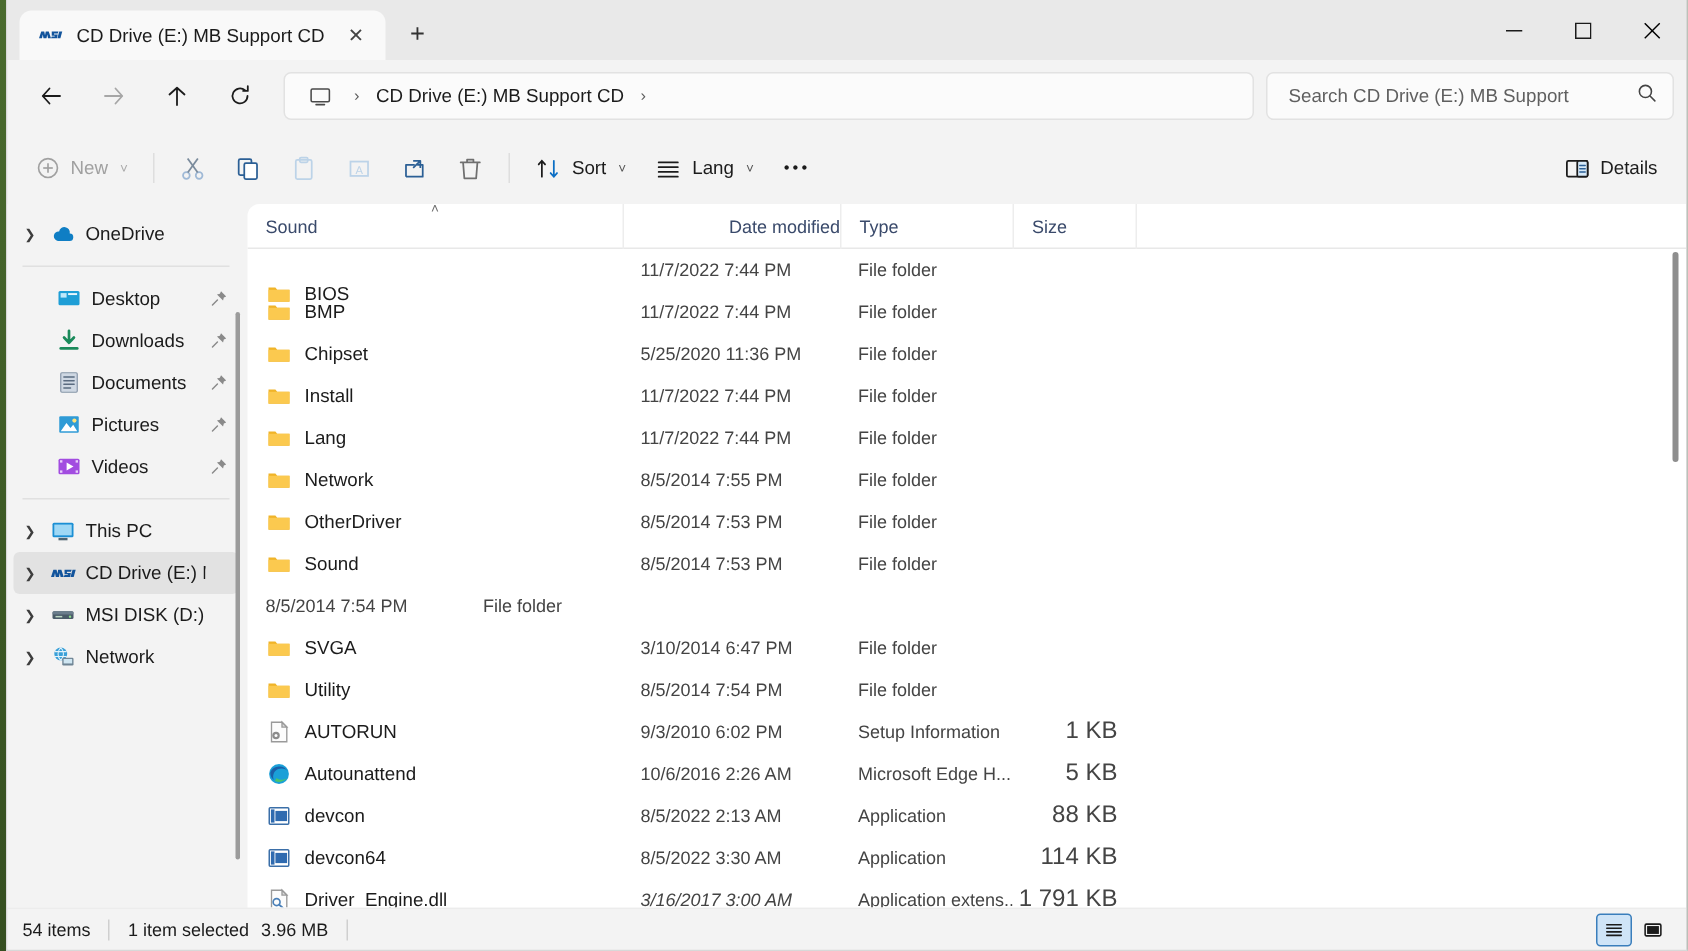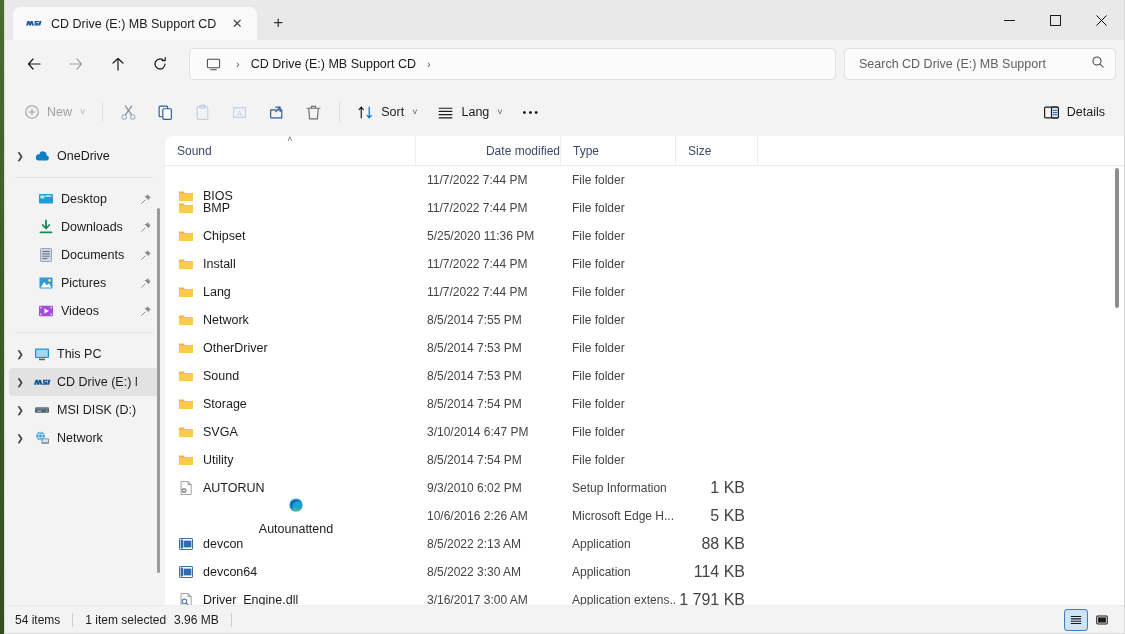--- a/index.html
+++ b/index.html
@@ -624,29 +624,20 @@
                   <path d="M1 5.2 h14 v7.8 H1 Z" fill="#fbc94f"></path>
                 </svg>
               </span>
               <span>Sound</span>
             </div>
             <div class="cell-date" style="width: 145px;">8/5/2014 7:53 PM</div>
             <div class="cell-type" style="width: 115px;">File folder</div>
             <div class="cell-size" style="width: 82px;"></div>
           </div>
           <div class="row">
-            <div class="cell-name" style="width: 250px;">
-              <span class="fi">
-                <svg width="16" height="16" viewBox="0 0 16 16">
-                  <path d="M1 3.6 h4.6 l1.2 1.5 H15 v8 H1 Z" fill="#f0b429"></path>
-                  <path d="M1 5.2 h14 v7.8 H1 Z" fill="#fbc94f"></path>
-                </svg>
-              </span>
-              <span>Storage</span>
-            </div>
             <div class="cell-date" style="width: 145px;">8/5/2014 7:54 PM</div>
             <div class="cell-type" style="width: 115px;">File folder</div>
             <div class="cell-size" style="width: 82px;"></div>
           </div>
           <div class="row">
             <div class="cell-name" style="width: 250px; text-align: right;">
               <span class="fi">
                 <svg width="16" height="16" viewBox="0 0 16 16">
                   <path d="M1 3.6 h4.6 l1.2 1.5 H15 v8 H1 Z" fill="#f0b429"></path>
                   <path d="M1 5.2 h14 v7.8 H1 Z" fill="#fbc94f"></path>
@@ -684,21 +675,21 @@
                   <circle cx="6" cy="10.4" r="1" fill="#fcfcfc"></circle>
                 </svg>
               </span>
               <span>AUTORUN</span>
             </div>
             <div class="cell-date" style="width: 145px;">9/3/2010 6:02 PM</div>
             <div class="cell-type" style="width: 115px;">Setup Information</div>
             <div class="cell-size" style="width: 82px;">1 KB</div>
           </div>
           <div class="row">
-            <div class="cell-name" style="width: 250px; flex-direction: column;">
+            <div class="cell-name" style="width: 250px;">
               <span class="fi">
                 <svg width="16" height="16" viewBox="0 0 16 16">
                   <circle cx="8" cy="8" r="6.6" fill="#1aa0d8"></circle>
                   <path d="M2.2 6.8 A6.6 6.6 0 0 1 14 6.4 C12.6 4.2 8.2 3.4 5.6 6 C4.2 7.4 3.6 9.8 4.6 12 A6.6 6.6 0 0 1 2.2 6.8 Z" fill="#1b5fa8"></path>
                   <path d="M5.2 12.6 A6.6 6.6 0 0 0 13.4 10.6 C11.4 12.2 8 12.2 6.4 10.6 Z" fill="#4bc46b"></path>
                 </svg>
               </span>
               <span>Autounattend</span>
             </div>
             <div class="cell-date" style="width: 145px;">10/6/2016 2:26 AM</div>
@@ -740,21 +731,21 @@
               <span class="fi">
                 <svg width="16" height="16" viewBox="0 0 16 16">
                   <path d="M3 1.5 h7 l3.2 3.2 V14.5 H3 Z" fill="#fcfcfc" stroke="#9a9a9a" stroke-width="0.9"></path>
                   <path d="M10 1.5 v3.2 h3.2 Z" fill="#dcdcdc" stroke="#9a9a9a" stroke-width="0.9"></path>
                   <circle cx="6.4" cy="9.4" r="2.3" fill="none" stroke="#4b80b8" stroke-width="1.1"></circle>
                   <line x1="8.1" y1="11.1" x2="10.4" y2="13.2" stroke="#4b80b8" stroke-width="1.3" stroke-linecap="round"></line>
                 </svg>
               </span>
               <span>Driver_Engine.dll</span>
             </div>
-            <div class="cell-date" style="width: 145px;">3/16/2017 3:00 AM</div>
+            <div class="cell-date" style="width: 145px; font-style: italic;">3/16/2017 3:00 AM</div>
             <div class="cell-type" style="width: 115px;">Application extens...</div>
             <div class="cell-size" style="width: 82px;">1 791 KB</div>
           </div>
         </div>
 
       <div class="vscroll">
         <div class="vthumb" style="top:0px;height:140px;"></div>
       </div>
     </div>
   </div>

